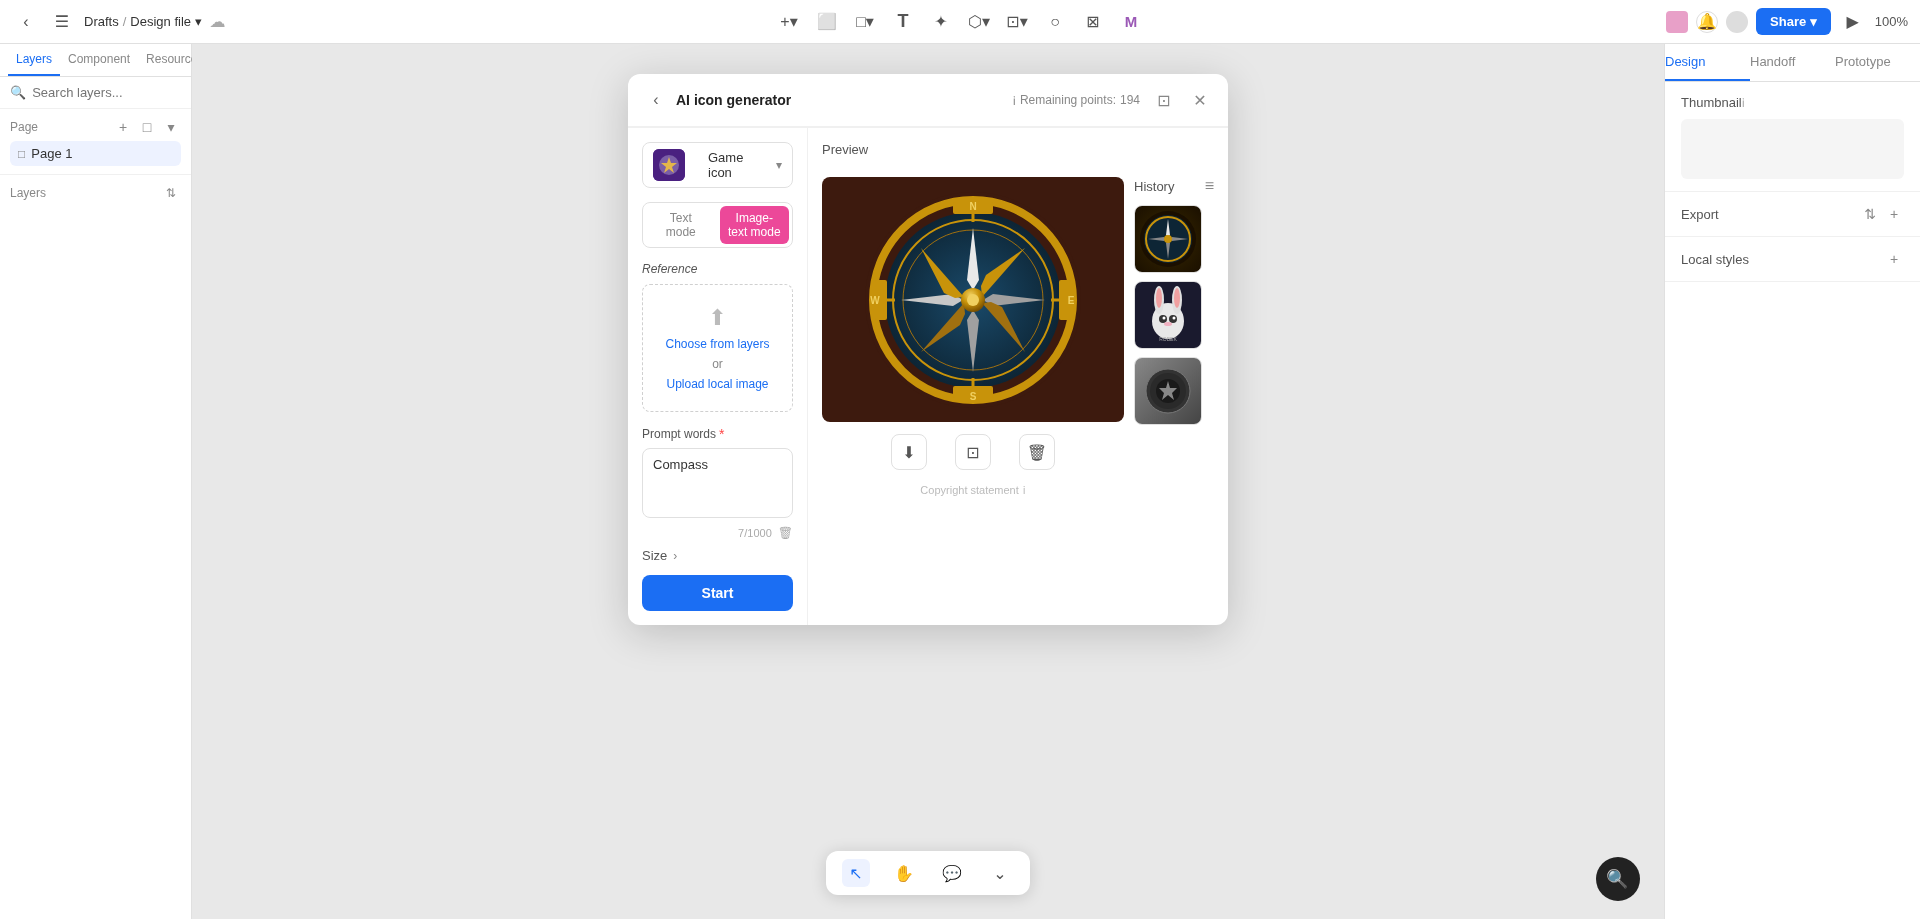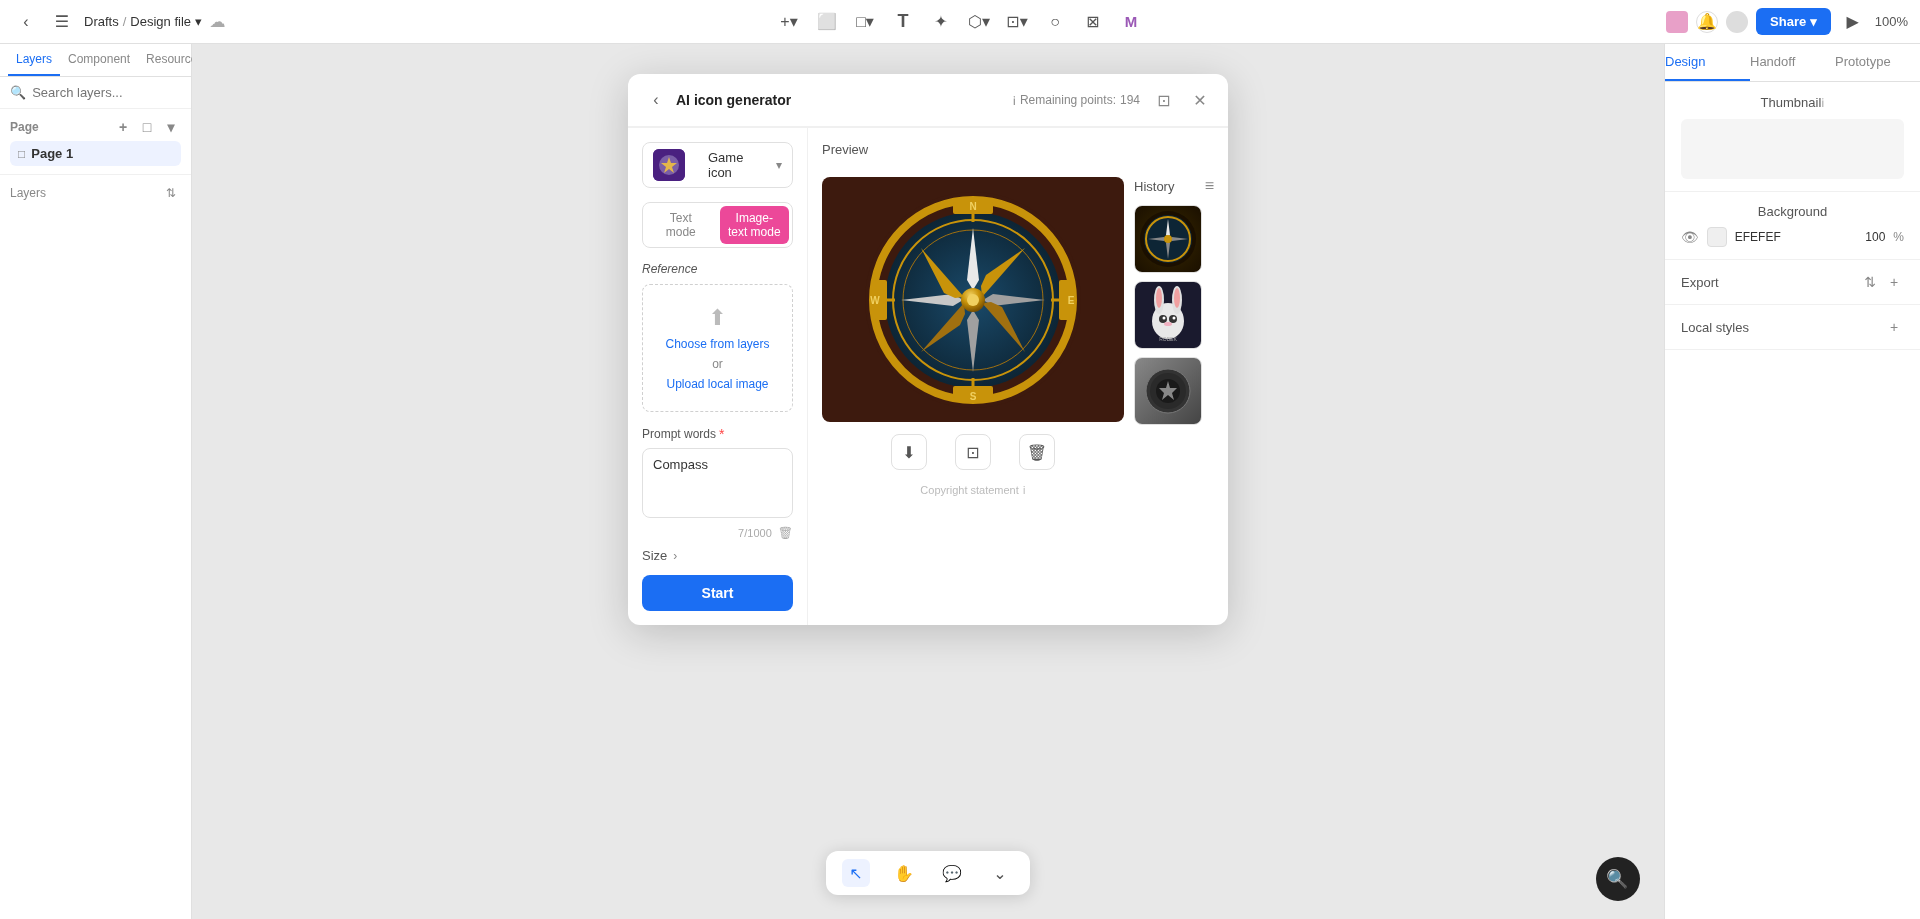--- a/index.html
+++ b/index.html
@@ -41,21 +41,21 @@
       display: flex;
       flex-direction: column;
       flex-shrink: 0;
     }
     .panel-tabs { display: flex; border-bottom: 1px solid #e0e0e0; padding: 0 8px; }
     .panel-tab { padding: 8px 8px; font-size: 12px; color: #888; cursor: pointer; border-bottom: 2px solid transparent; }
     .panel-tab.active { color: #1B6EF3; border-bottom-color: #1B6EF3; font-weight: 500; }
     .search-bar { display: flex; align-items: center; gap: 6px; padding: 8px 10px; border-bottom: 1px solid #f0f0f0; }
     .search-icon { color: #aaa; font-size: 13px; }
     .search-input { border: none; outline: none; font-size: 13px; color: #555; background: transparent; flex: 1; }
-    .page-section { padding: 8px 10px; border-bottom: 1px solid #f0f0f0; font-weight: bold; }
+    .page-section { padding: 8px 10px; border-bottom: 1px solid #f0f0f0; }
     .section-header { display: flex; align-items: center; justify-content: space-between; }
     .section-label { font-size: 12px; color: #888; }
     .section-actions { display: flex; gap: 4px; }
     .icon-btn { width: 20px; height: 20px; display: flex; align-items: center; justify-content: center; cursor: pointer; color: #888; font-size: 14px; border-radius: 3px; }
     .page-item { display: flex; align-items: center; gap: 6px; padding: 5px 8px; border-radius: 6px; background: #EDF2FF; margin-top: 4px; cursor: pointer; }
     .page-icon { color: #888; font-size: 12px; }
     .page-name { font-size: 13px; color: #333; }
     .layers-section { padding: 8px 10px; flex: 1; overflow-y: auto; }
     .layers-header { display: flex; align-items: center; justify-content: space-between; }
     .layers-label { font-size: 12px; color: #888; }
@@ -91,21 +91,21 @@
       border-left: 1px solid #e0e0e0;
       display: flex;
       flex-direction: column;
       flex-shrink: 0;
       overflow-y: auto;
     }
     .right-tabs { display: flex; border-bottom: 1px solid #e0e0e0; }
     .right-tab { flex: 1; padding: 10px 0; text-align: left; font-size: 13px; color: #888; cursor: pointer; border-bottom: 2px solid transparent; }
     .right-tab.active { color: #1B6EF3; border-bottom-color: #1B6EF3; font-weight: 500; }
     .right-section { padding: 12px 16px; border-bottom: 1px solid #f0f0f0; }
-    .right-section-header { display: flex; align-items: center; justify-content: center; margin-bottom: 8px; }
+    .right-section-header { display: flex; align-items: center; justify-content: flex-start; margin-bottom: 8px; }
     .right-section-label { font-size: 13px; color: #555; font-weight: 500; }
     .right-section-info { color: #aaa; font-size: 12px; }
     .thumbnail-preview { background: #f5f5f5; height: 60px; border-radius: 6px; display: flex; align-items: center; justify-content: center; }
     .bg-row { display: flex; align-items: center; gap: 8px; }
     .eye-icon { color: #888; font-size: 14px; cursor: pointer; }
     .color-chip { width: 20px; height: 20px; border-radius: 4px; border: 1px solid #ddd; }
     .color-value { font-size: 12px; color: #333; flex: 1; }
     .opacity-value { font-size: 12px; color: #333; }
     .opacity-pct { font-size: 12px; color: #888; }
     .export-row { display: flex; align-items: center; justify-content: space-between; gap: 8px; }
@@ -508,32 +508,20 @@
     </div>
 
     <div class="right-section">
       <div class="right-section-header">
         <span class="right-section-label">Thumbnail</span>
         <span class="right-section-info">ℹ</span>
       </div>
       <div class="thumbnail-preview"></div>
     </div>
 
-    <div class="right-section">
-      <div class="right-section-header">
-        <span class="right-section-label">Background</span>
-      </div>
-      <div class="bg-row">
-        <span class="eye-icon">👁</span>
-        <div class="color-chip" style="background:#EFEFEF;"></div>
-        <span class="color-value">EFEFEF</span>
-        <span class="opacity-value">100</span>
-        <span class="opacity-pct">%</span>
-      </div>
-    </div>
 
     <div class="right-section">
       <div class="export-row">
         <span class="export-label">Export</span>
         <div class="export-actions">
           <div class="icon-btn">⇅</div>
           <div class="icon-btn">+</div>
         </div>
       </div>
     </div>

